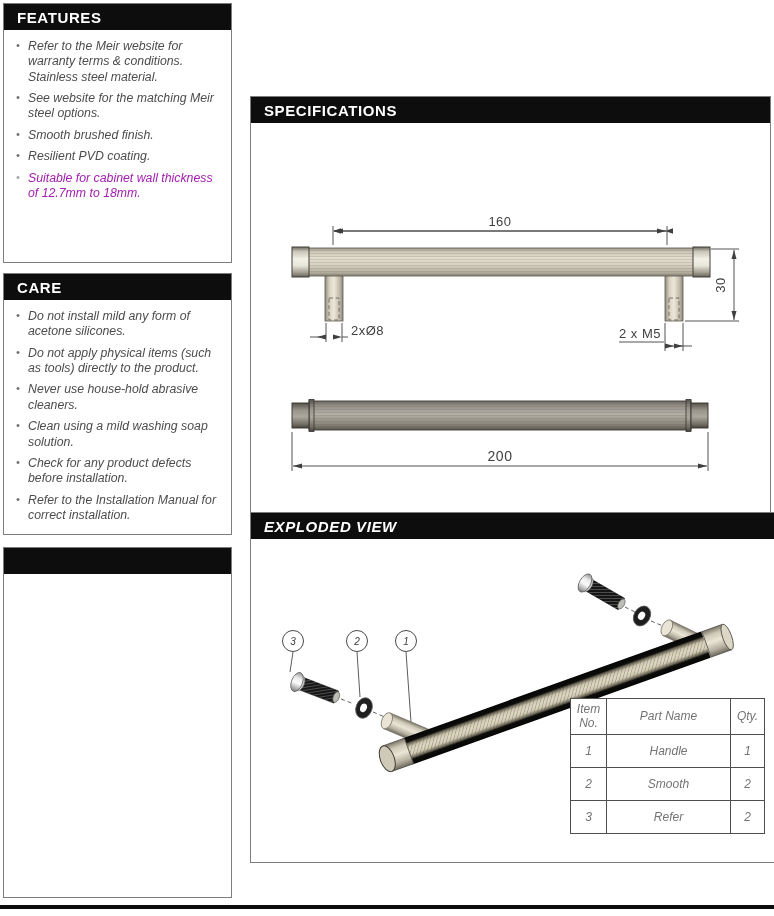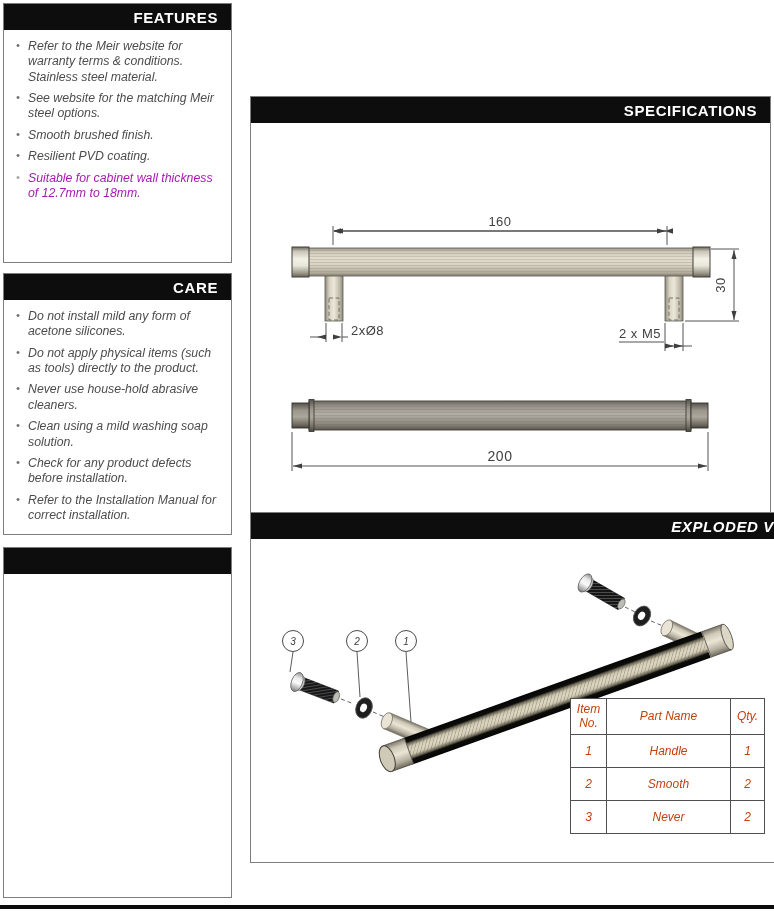--- a/index.html
+++ b/index.html
@@ -1,34 +1,34 @@
 <!DOCTYPE html>
 <html><head>
 <meta charset="utf-8">
 <style>
   html,body{margin:0;padding:0;background:#ffffff;}
   #page{position:relative;width:774px;height:916px;background:#ffffff;overflow:hidden;
         font-family:"Liberation Sans","DejaVu Sans",sans-serif;}
   .panel{position:absolute;background:#fff;border:1px solid #7d7d7d;box-sizing:border-box;}
   .panel-header{height:26px;background:#0d0d0d;color:#ffffff;display:flex;align-items:center;
-        padding:0 13px;font-size:15px;font-weight:bold;letter-spacing:.6px;box-sizing:border-box;justify-content:flex-end;}
+        padding:0 13px;font-size:15px;font-weight:bold;letter-spacing:.6px;box-sizing:border-box;}
   .bullets{margin:0;padding:9px 8px 0 11px;list-style:none;}
   .bullets li{position:relative;padding-left:13px;margin-bottom:6px;font-size:12.3px;
         line-height:1.25;color:#4c4c4c;font-style:italic;}
   .bullets li::before{content:"•";position:absolute;left:1px;top:0;color:#6e6e6e;font-size:11px;}
   .bullets li.muted{color:#a21caf;}
   .bullets li.muted::before{color:#a5a5a5;}
   .drawing-svg{position:absolute;left:0;top:26px;}
   svg text{font-family:"Liberation Sans","DejaVu Sans",sans-serif;fill:#3f3f3f;}
   .dim-label{font-size:13px;letter-spacing:.5px;}
   .balloon-label{font-size:10px;}
   
   .parts-table{position:absolute;left:319px;top:185px;border-collapse:collapse;background:#fff;}
   .parts-table th,.parts-table td{border:1px solid #4f4f4f;text-align:center;vertical-align:middle;
-        font-size:12px;color:#c2410c;font-weight:normal;padding:0;}
+        font-size:12px;color:#737373;font-weight:normal;padding:0;}
   .parts-table th{height:35px;line-height:1.15;}
   .parts-table td{height:32px;}
   .col-item{width:35px;}
   .col-name{width:123px;}
   .col-qty{width:33px;}
   #footer-rule{position:absolute;left:0;top:905px;width:774px;height:4px;background:#0c0c0c;}
 </style>
 </head>
 <body>
 
@@ -316,21 +316,21 @@
           <td>Handle</td>
           <td>1</td>
         </tr>
         <tr>
           <td>2</td>
           <td>Smooth</td>
           <td>2</td>
         </tr>
         <tr>
           <td>3</td>
-          <td>Never</td>
+          <td>Refer</td>
           <td>2</td>
         </tr>
       </tbody>
     </table>
   </div>
 
   <div id="footer-rule"></div>
 </div>
 
 </body></html>

